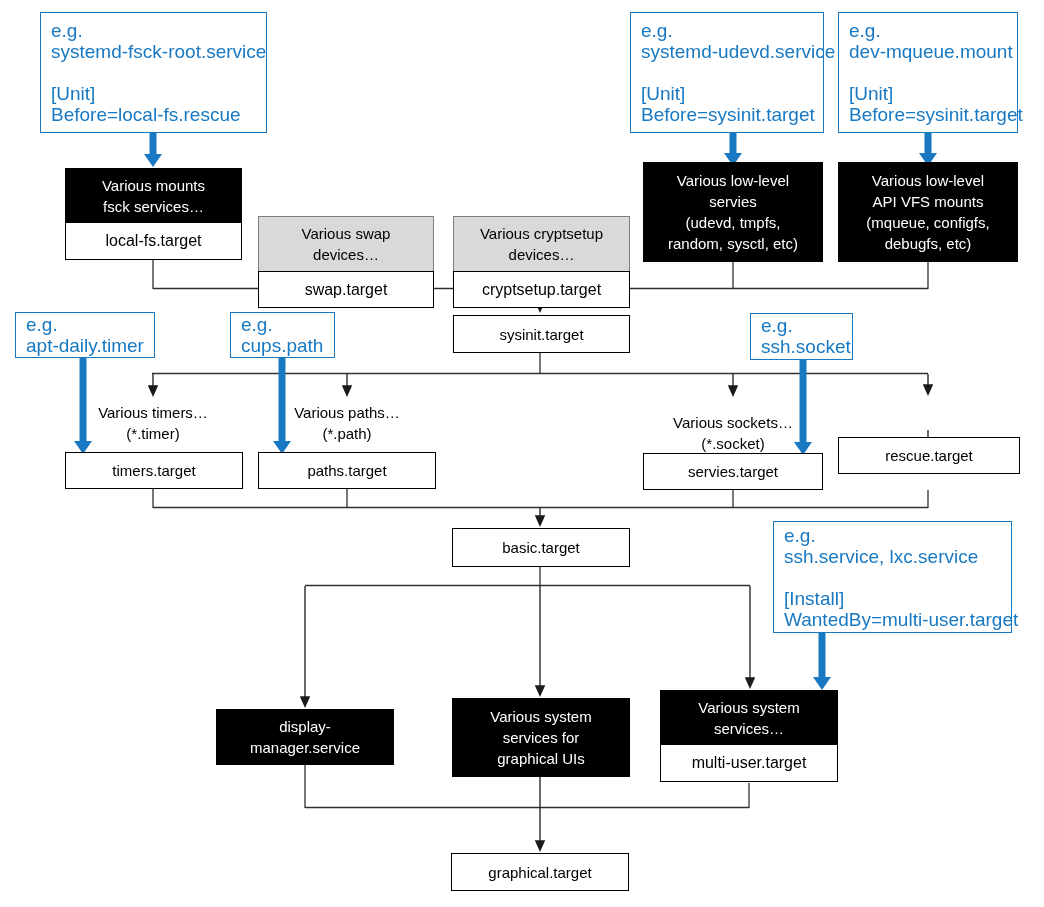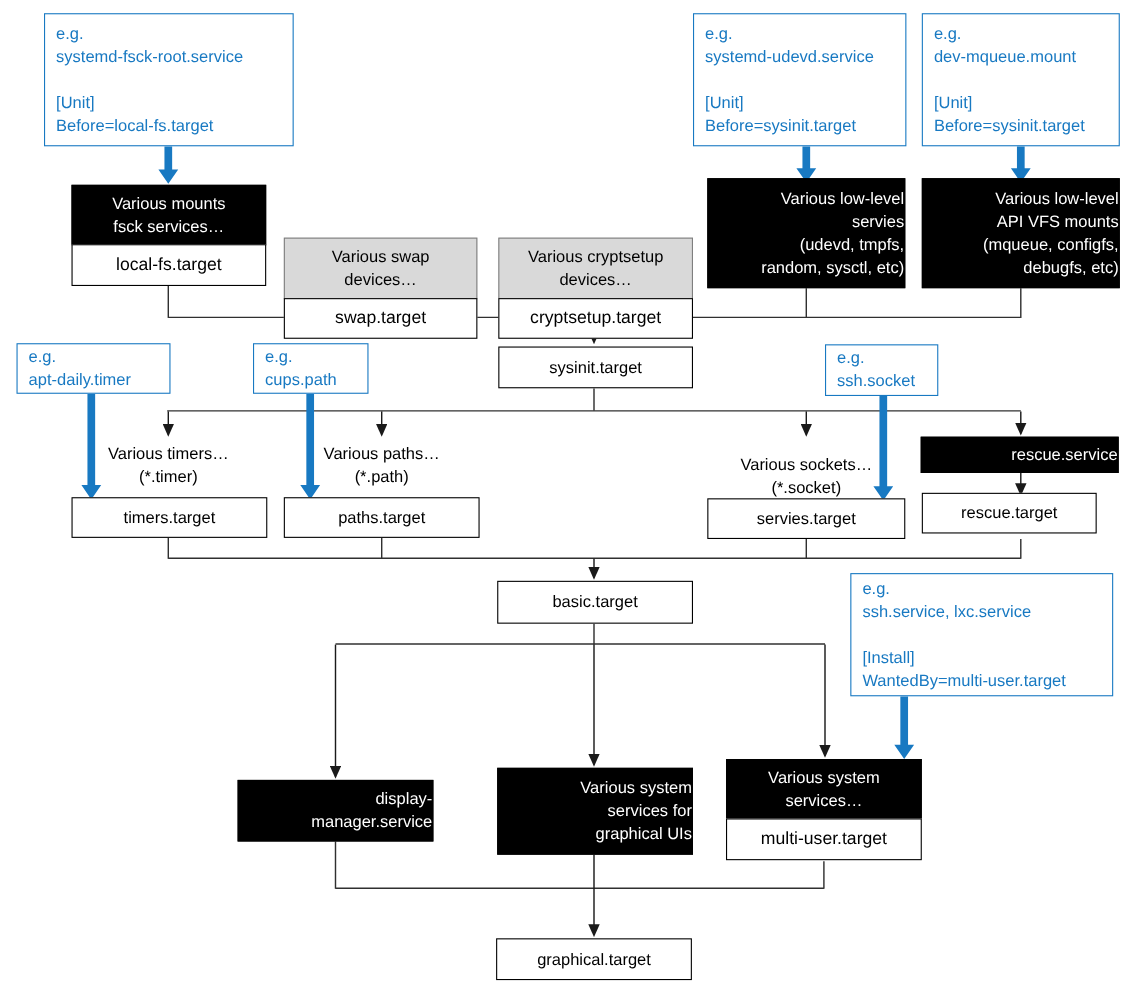--- a/index.html
+++ b/index.html
@@ -6,21 +6,21 @@
   * { box-sizing:border-box; }
   .canvas {
     position:relative; width:1044px; height:907px; background:#fff;
     font-family:"Liberation Sans", sans-serif; color:#000;
   }
   svg.wires { position:absolute; left:0; top:0; width:1044px; height:907px; }
 
   
   .note {
     position:absolute; background:#fff; border:1.5px solid #1879c2;
-    color:#1879c2; font-size:15px; padding:7px 10px; z-index:3;
+    color:#1879c2; font-size:19px; padding:7px 10px; z-index:3;
   }
   .note.small { padding:1px 10px; }
   .note .ln { line-height:21px; min-height:21px; white-space:nowrap; }
 
   
   .node { position:absolute; display:flex; flex-direction:column; z-index:2; }
   .hdr {
     display:flex; flex-direction:column; align-items:center; justify-content:center;
     font-size:15px; line-height:21px; text-align:center;
   }
@@ -31,21 +31,21 @@
     display:flex; align-items:center; justify-content:center;
     font-size:16px; white-space:nowrap;
   }
   .wbox {
     position:absolute; background:#fff; border:1px solid #000;
     display:flex; align-items:center; justify-content:center;
     font-size:15px; white-space:nowrap; z-index:2;
   }
   .bbox {
     position:absolute; background:#000; color:#fff; border:1px solid #000;
-    display:flex; flex-direction:column; align-items:flex-end; justify-content:center;
+    display:flex; flex-direction:column; align-items:center; justify-content:center;
     font-size:15px; line-height:21px; text-align:center; z-index:2;
   }
   .flabel {
     position:absolute; font-size:15px; line-height:21px; text-align:center;
     z-index:2; white-space:nowrap;
   }
 </style>
 </head>
 <body>
 
@@ -102,21 +102,21 @@
       <polygon points="799.5,360 806.5,360 806.5,442 812,442 803,455 794,442 799.5,442"></polygon>
       <polygon points="818.5,633 825.5,633 825.5,677 831,677 822,690 813,677 818.5,677"></polygon>
     </g>
   </svg>
 
   <div class="note" style="left:40px;top:12px;width:227px;height:121px">
     <div class="ln">e.g.</div>
     <div class="ln">systemd-fsck-root.service</div>
     <div class="ln"></div>
     <div class="ln">[Unit]</div>
-    <div class="ln">Before=local-fs.target</div>
+    <div class="ln">Before=local-fs.rescue</div>
   </div>
 
   <div class="note" style="left:630px;top:12px;width:194px;height:121px">
     <div class="ln">e.g.</div>
     <div class="ln">systemd-udevd.service</div>
     <div class="ln"></div>
     <div class="ln">[Unit]</div>
     <div class="ln">Before=sysinit.target</div>
   </div>
 
@@ -197,28 +197,25 @@
   </div>
   <div class="flabel" style="left:88px;top:402px;width:130px">
     <div>Various timers…</div>
     <div>(*.timer)</div>
   </div>
   <div class="flabel" style="left:667px;top:412px;width:132px">
     <div>Various sockets…</div>
     <div>(*.socket)</div>
   </div>
 
-  <div class="bbox" style="left:837px;top:397px;width:180px;height:33px">
-    <div>rescue.service</div>
-  </div>
 
   <div class="wbox" style="left:65px;top:452px;width:178px;height:37px">timers.target</div>
   <div class="wbox" style="left:258px;top:452px;width:178px;height:37px">paths.target</div>
   <div class="wbox" style="left:643px;top:453px;width:180px;height:37px">servies.target</div>
-  <div class="wbox" style="left:838px;top:448px;width:159px;height:37px">rescue.target</div>
+  <div class="wbox" style="left:838px;top:437px;width:182px;height:37px">rescue.target</div>
 
   <div class="wbox" style="left:452px;top:528px;width:178px;height:39px">basic.target</div>
 
   <div class="bbox" style="left:216px;top:709px;width:178px;height:56px">
     <div>display-</div>
     <div>manager.service</div>
   </div>
 
   <div class="bbox" style="left:452px;top:698px;width:178px;height:79px">
     <div>Various system</div>

